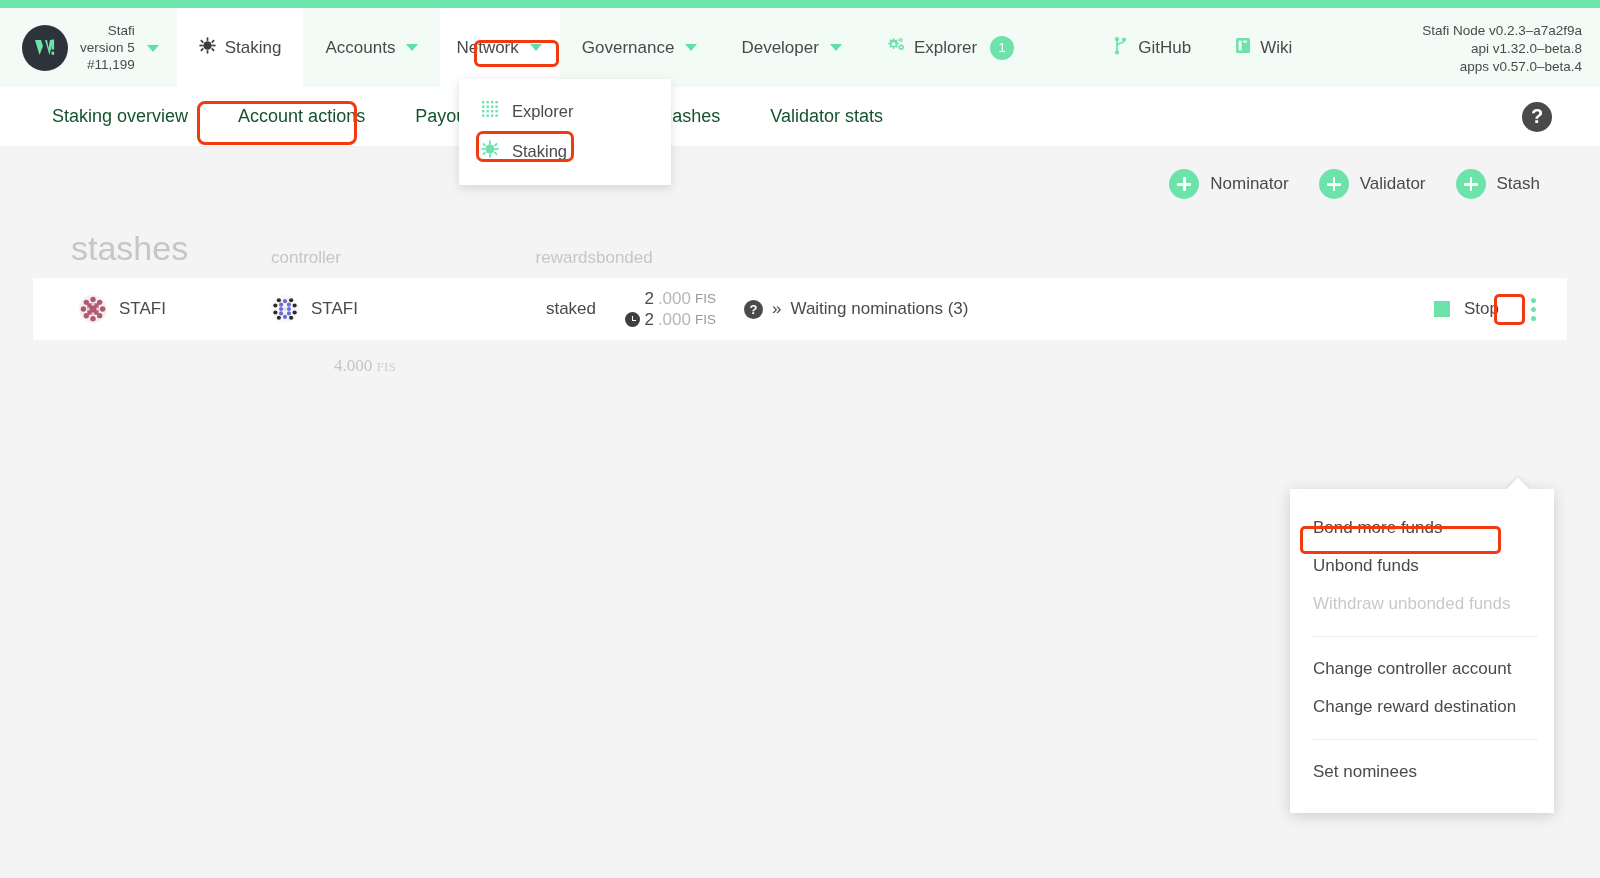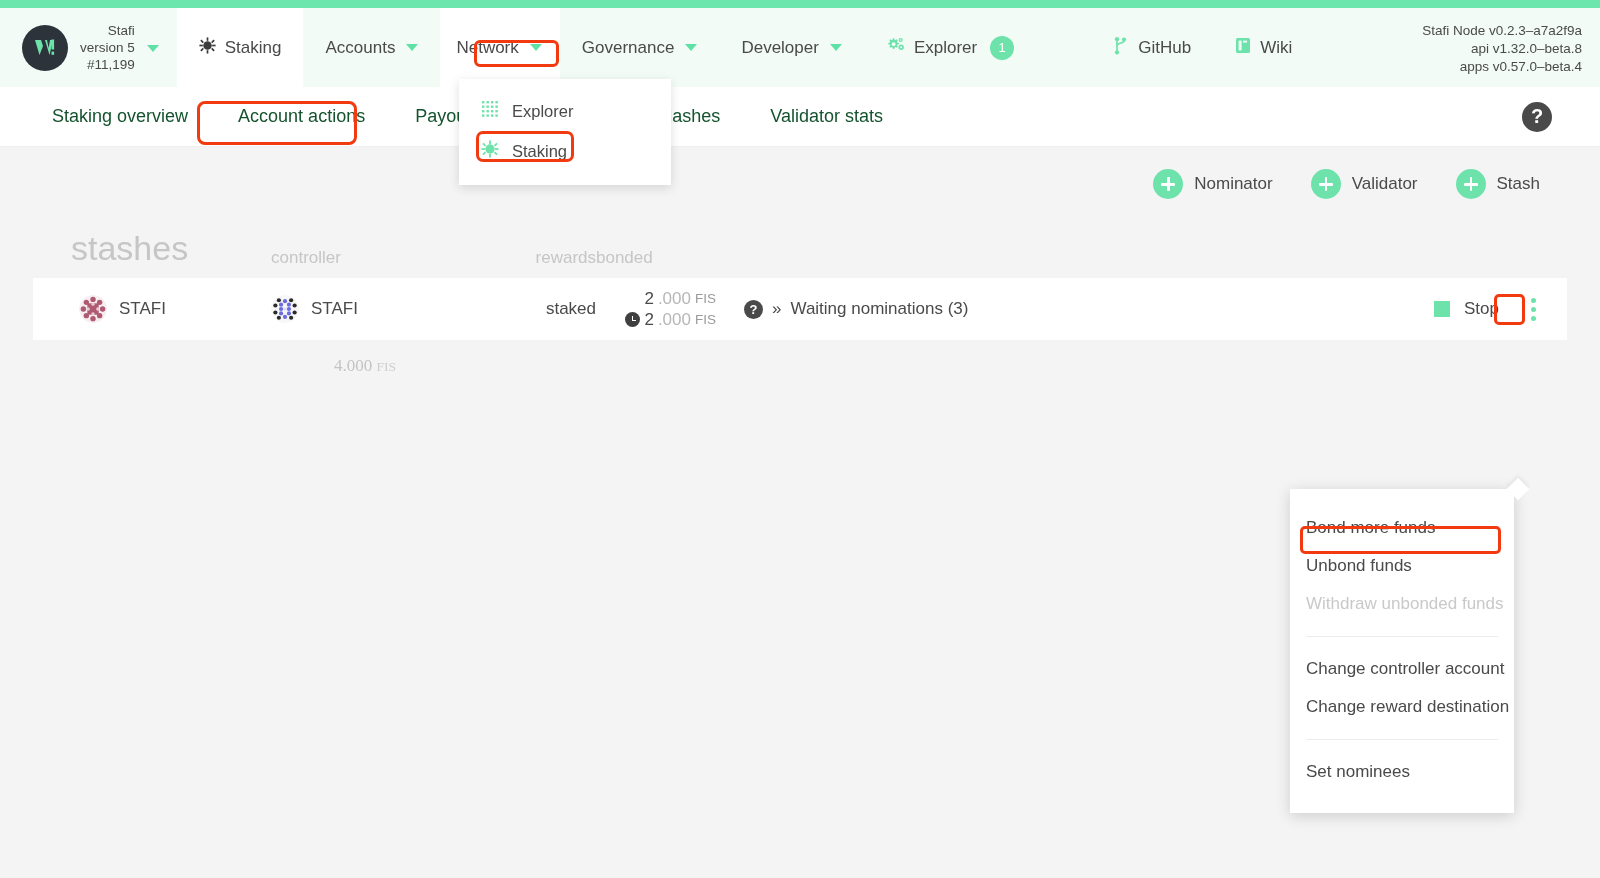--- a/index.html
+++ b/index.html
@@ -163,21 +163,21 @@
     cursor: pointer;
   }
 
   
   #content { position: relative; padding: 0; }
 
   #action-buttons {
     display: flex;
     justify-content: flex-end;
     align-items: center;
-    gap: 38px;
+    gap: 30px;
     padding: 22px 60px 20px 0;
   }
   .action-btn {
     display: flex; align-items: center; gap: 11px;
     font-size: 17px;
     color: #4a4a4a;
     cursor: pointer;
     white-space: nowrap;
   }
   .plus-circle {
@@ -294,24 +294,24 @@
     width: 664px;
     font-family: Liberation Serif, serif;
   }
   .total-unit { font-size: 13.5px; color: #cfcfcf; }
 
   
   #row-dropdown {
     position: absolute;
     left: 1290px;
     top: 342px;
-    width: 224px;
+    width: 264px;
     background: #ffffff;
     box-shadow: 0 3px 14px rgba(0,0,0,0.16);
-    padding: 20px 0 22px 0;
+    padding: 20px 0 22px 7px;
     z-index: 45;
   }
   #row-dropdown .arrow {
     position: absolute;
     top: -8px; left: 220px;
     width: 16px; height: 16px;
     background: #ffffff;
     transform: rotate(45deg);
     box-shadow: -2px -2px 4px rgba(0,0,0,0.06);
   }

